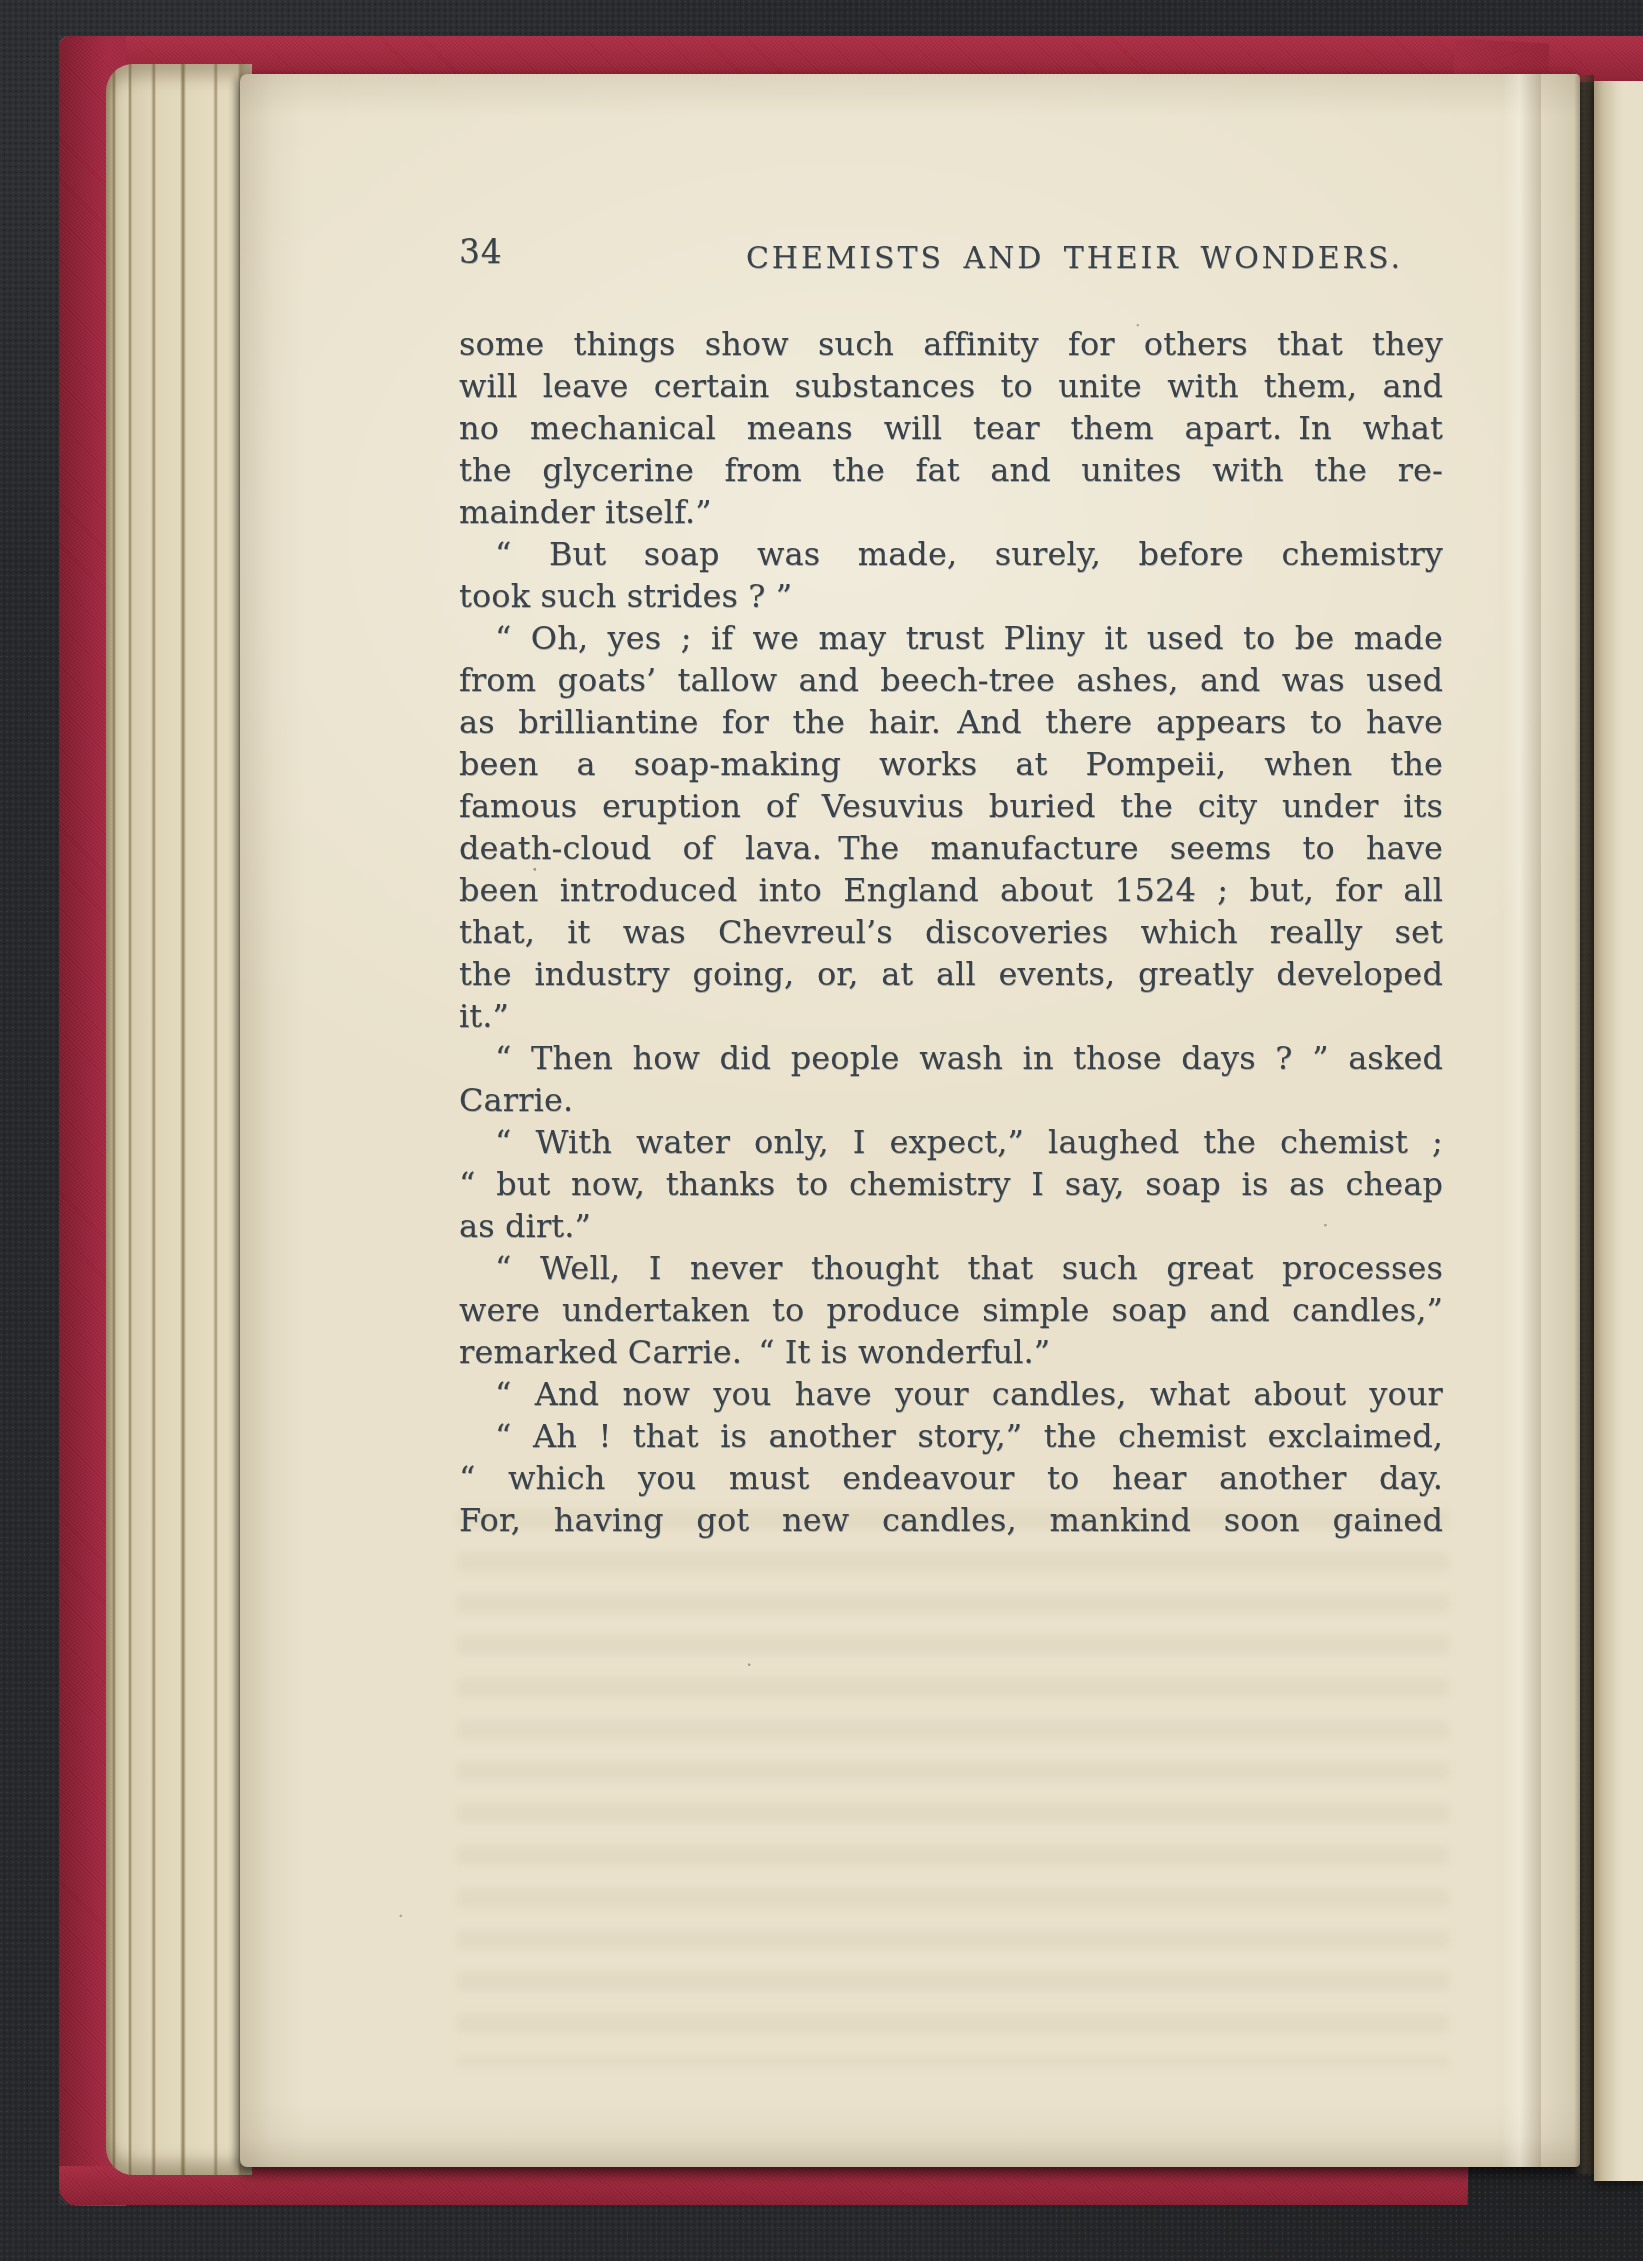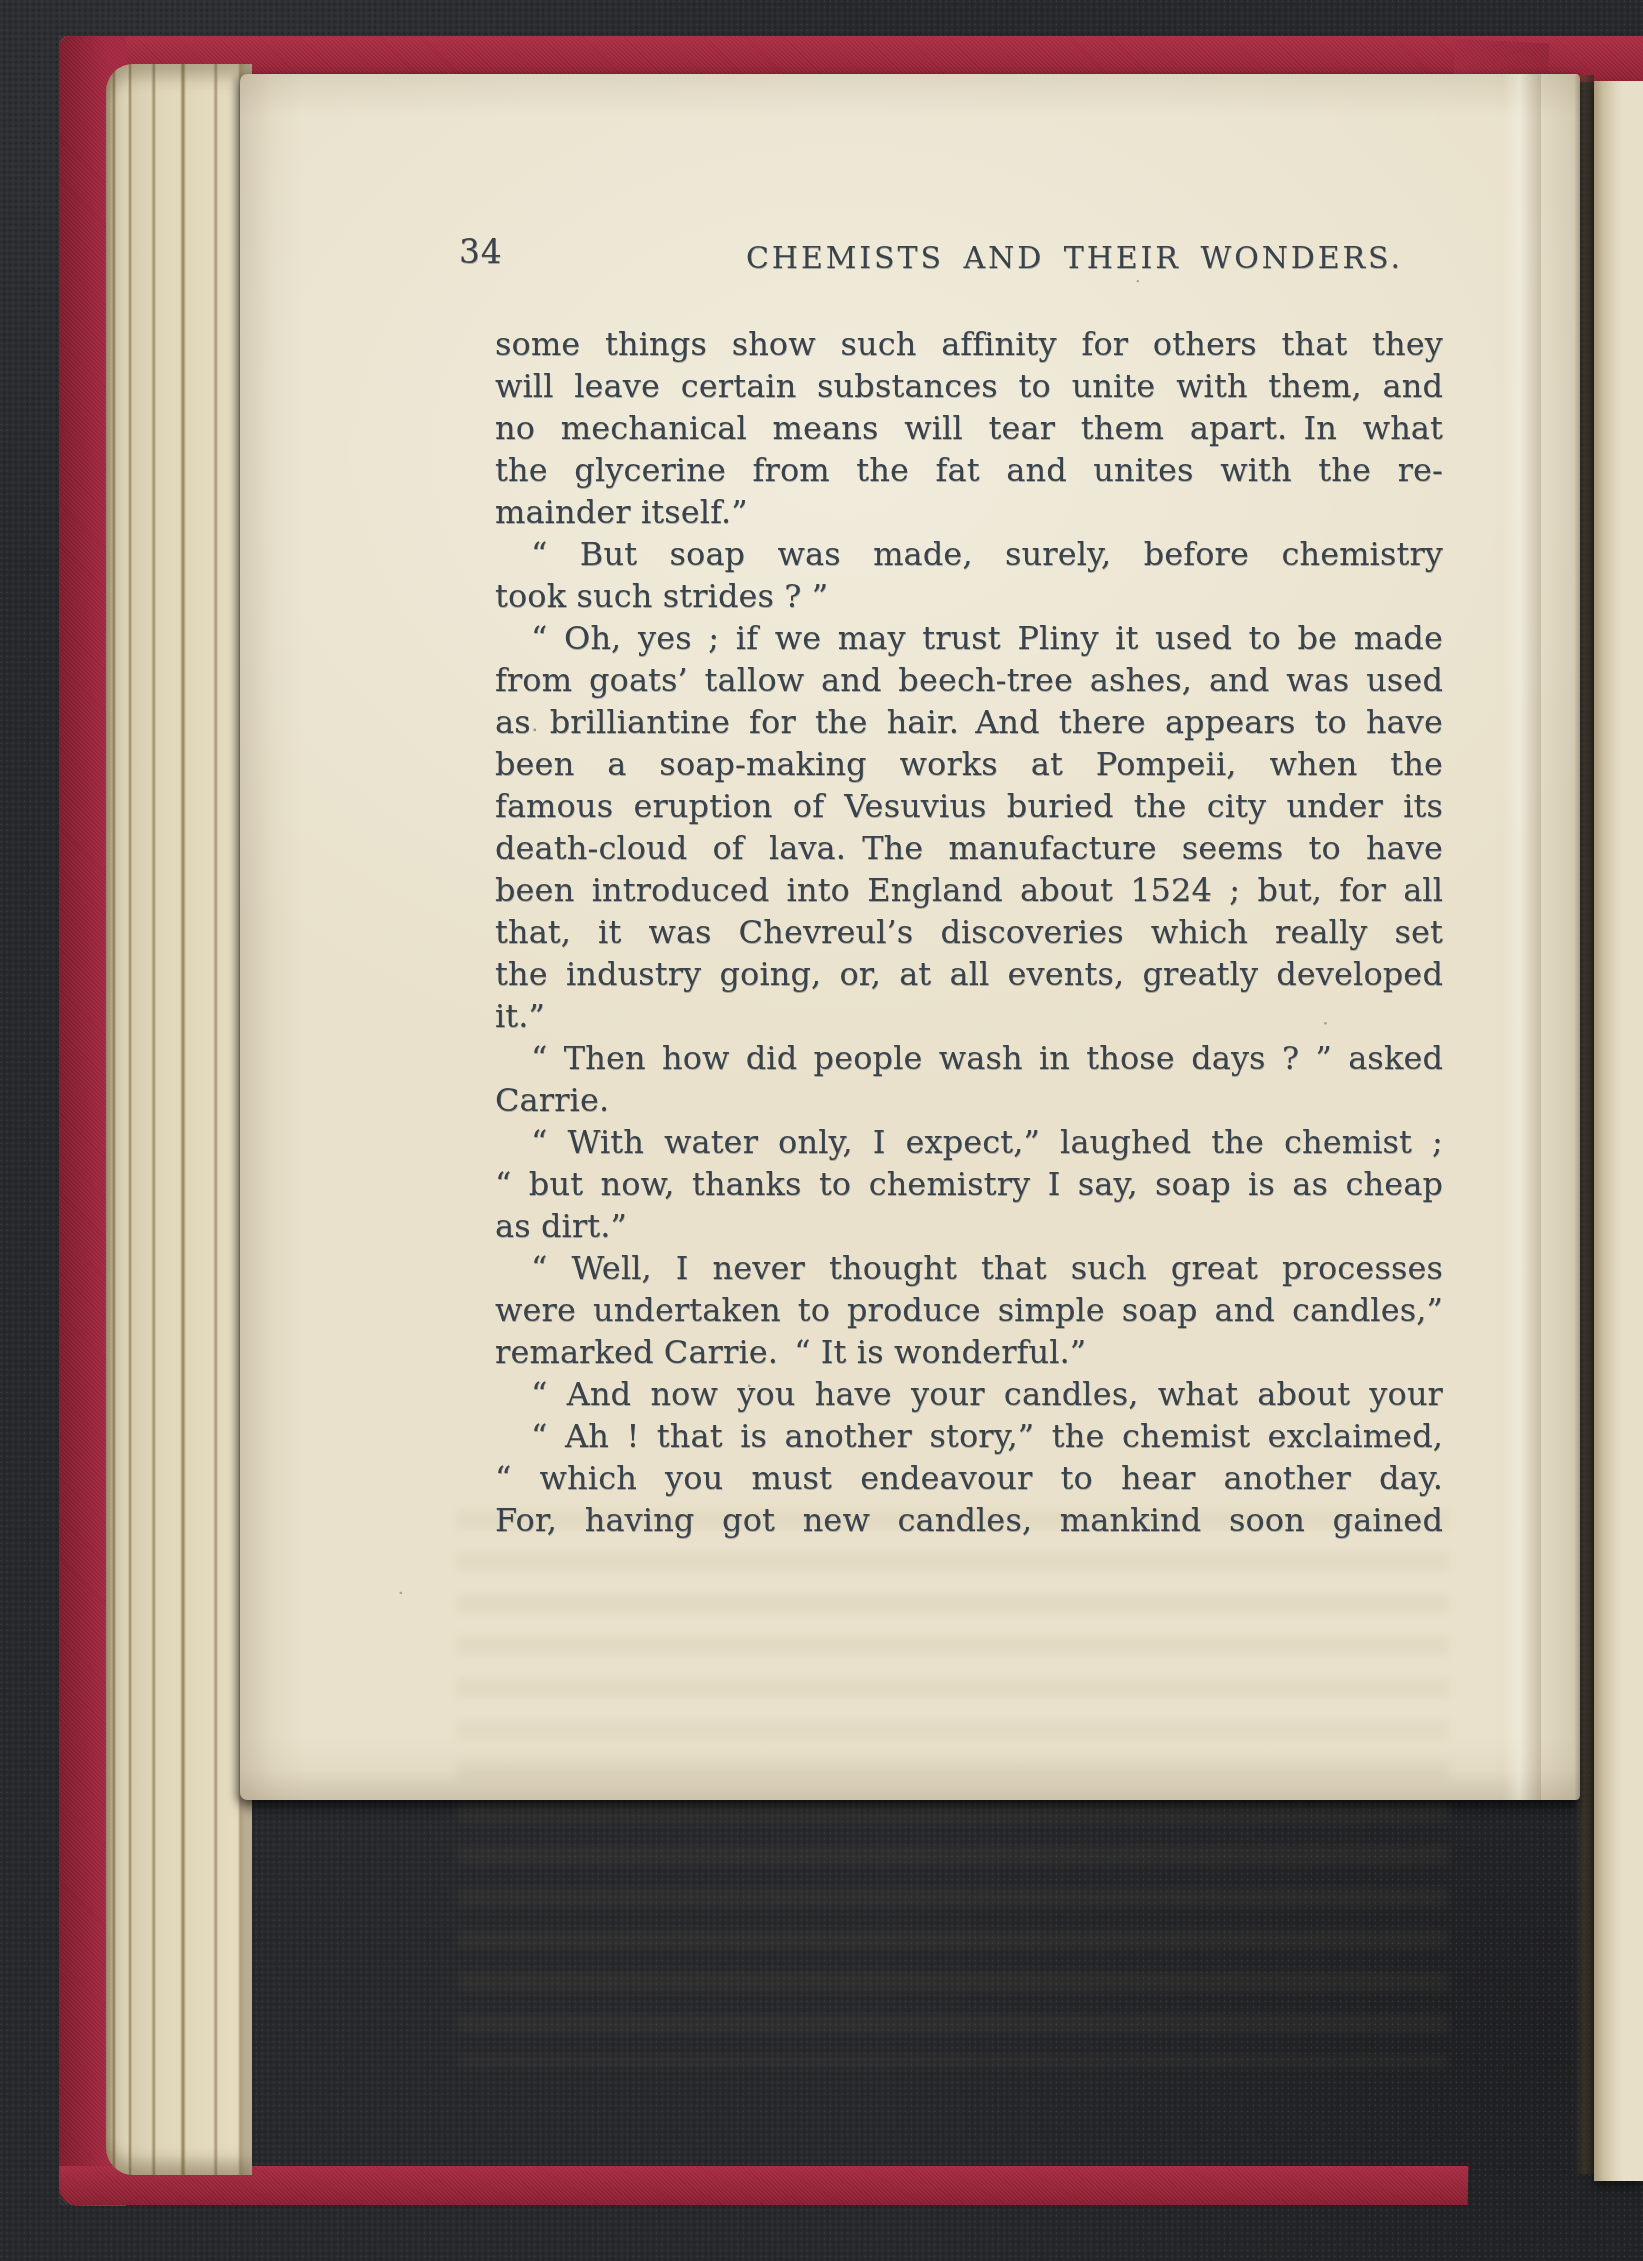--- a/index.html
+++ b/index.html
@@ -42,21 +42,21 @@
         #baac8b 0px,#cabc9b 5.8px,#8f7f5c 8px,#d9cfb2 10px,
         #ddd3b6 22px,#92825e 24px,#d7ccae 26px,
         #e0d6ba 45px,#9a8a66 48px,#ded4b7 50px,
         #e3d9bd 74px,#8f7f5b 77px,#e0d6b9 80px,
         #e5dbbf 107px,#a39376 110px,#e2d8bc 112px,
         #e7ddc2 132px,#b2a385 134px,#e8dfc6 146px);
     box-shadow:inset 0 13px 16px rgba(90,75,45,0.35), inset 0 -13px 16px rgba(90,75,45,0.4);
   }
   
   .page-main{
-    position:absolute;left:240px;top:74px;width:1340px;height:1726px;
+    position:absolute;left:240px;top:74px;width:1340px;height:2093px;
     background:
       radial-gradient(1157px 868px at 45% 22%, rgba(255,255,252,0.35), transparent 75%),
       linear-gradient(90deg, rgba(140,124,92,0.28) 0px, rgba(140,124,92,0.07) 33px, transparent 65px),
       linear-gradient(270deg, rgba(125,110,80,0.22) 0px, rgba(125,110,80,0.05) 43px, transparent 87px),
       linear-gradient(0deg, rgba(120,105,75,0.25) 0px, rgba(120,105,75,0.06) 30px, transparent 65px),
       linear-gradient(180deg, rgba(130,115,85,0.16) 0px, transparent 43px),
       #e9e1cb;
     border-radius:7.2px 4.3px 4.3px 7.2px;
     box-shadow:0 7.2px 11.6px rgba(0,0,0,0.5), -4.3px 1.4px 7.2px rgba(0,0,0,0.25);
   }
@@ -101,21 +101,20 @@
     position:absolute;left:506px;top:169px;
     font-size:30px;line-height:1;letter-spacing:2.9px;word-spacing:7.2px;
   }
   .body-text{
     position:absolute;left:219px;top:249px;width:984px;
   }
   .line{
     font-size:32px;line-height:42px;height:42px;overflow:hidden;
     text-align:justify;text-align-last:justify;
     letter-spacing:0.1px;
-    margin-left:36px;
   }
   .line.last{text-align-last:left;}
   .line.indent{text-indent:36px;}
 </style>
 </head>
 <body>
 
 <div class="scene">
 
   <div class="cover cover-top"></div>

